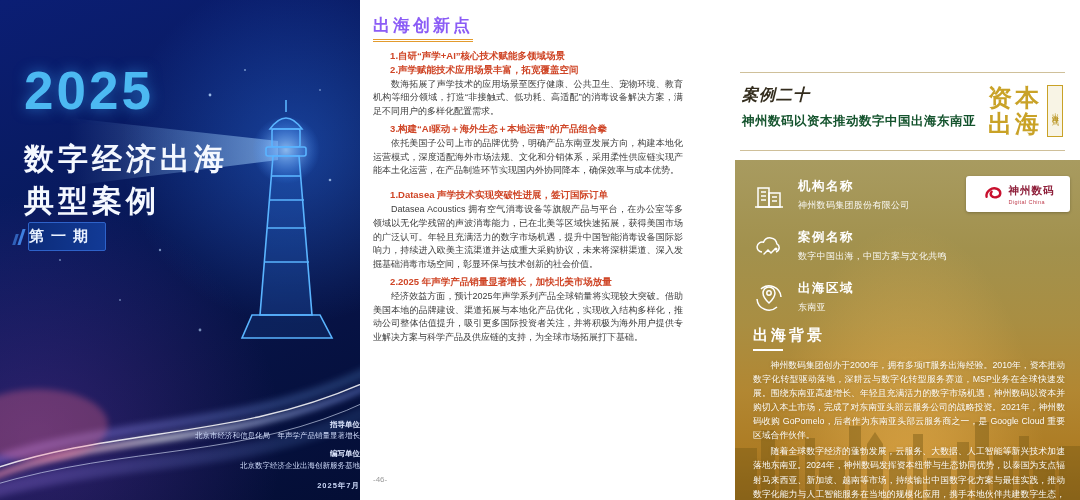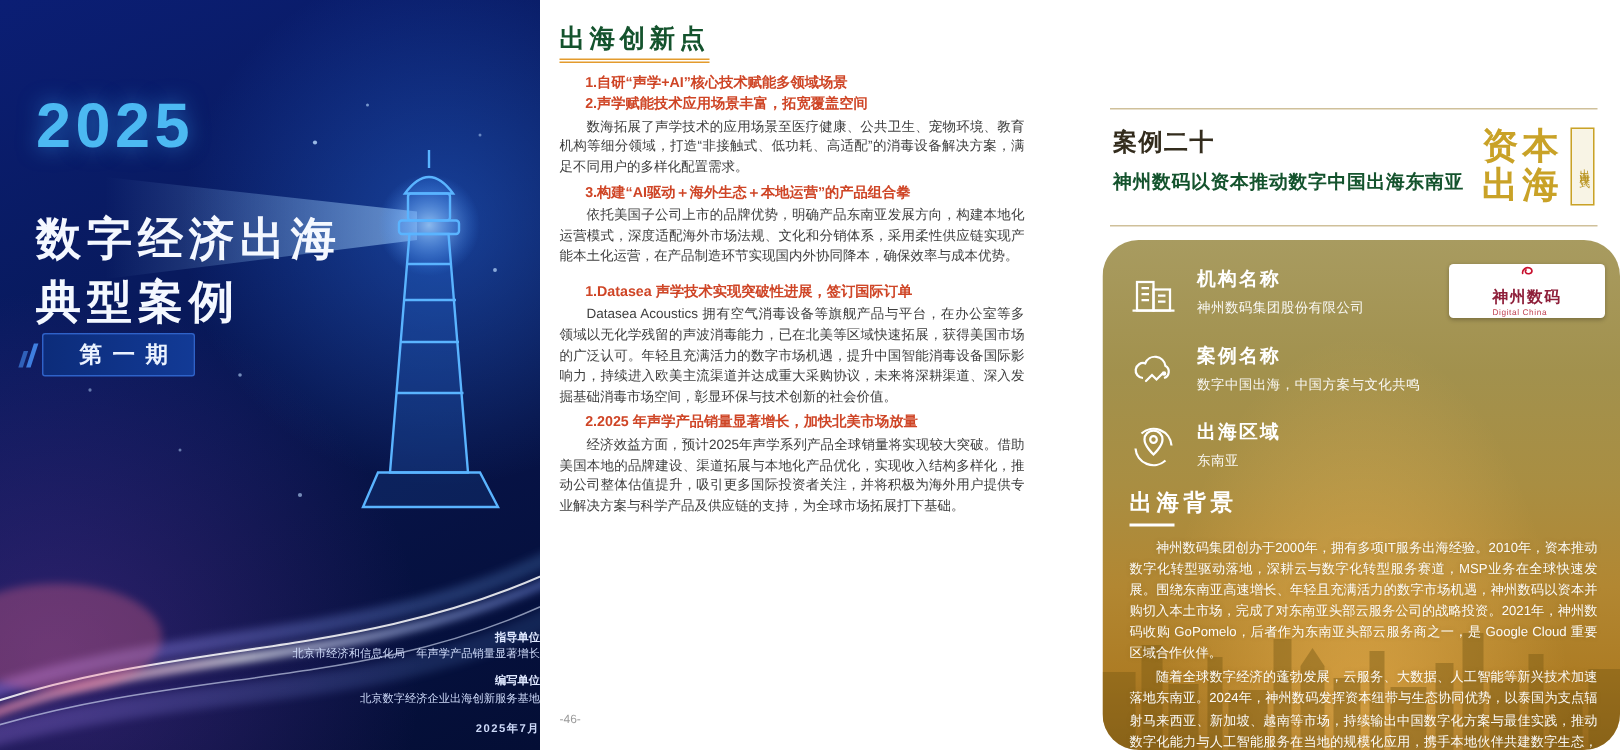--- a/index.html
+++ b/index.html
@@ -14,94 +14,92 @@
     position:absolute; left:0; top:0; width:360px; height:500px;
     background:
       radial-gradient(circle at 82% 30%, rgba(50,130,255,.38), rgba(0,0,0,0) 38%),
       radial-gradient(circle at 10% 88%, rgba(120,60,180,.35), rgba(0,0,0,0) 45%),
       linear-gradient(158deg, #0b1e74 0%, #081a5e 35%, #071347 65%, #040e35 100%);
     overflow:hidden;
   }
   .cover-art { position:absolute; left:0; top:0; }
   .cover-year {
     position:absolute; left:24px; top:60px;
-    font-size:42px; font-weight:800; letter-spacing:3px;
+    font-size:53px; font-weight:800; letter-spacing:3px;
     color:#4cb9f2; text-shadow:0 0 14px rgba(60,170,255,.55);
   }
   .cover-title1 { position:absolute; left:24px; top:139px; font-size:30px; font-weight:800; letter-spacing:4px; color:#f4f8ff; }
   .cover-title2 { position:absolute; left:24px; top:181px; font-size:30px; font-weight:800; letter-spacing:4px; color:#f4f8ff; }
   .issue-wrap { position:absolute; left:14px; top:222px; display:flex; align-items:center; }
   .issue-marks { display:flex; gap:3px; margin-right:5px; }
   .issue-marks i { display:block; width:3px; height:16px; background:#3f7fe0; transform:skewX(-18deg); }
   .issue-marks i:first-child { height:11px; margin-top:5px; opacity:.7; }
   .issue-badge {
     background:linear-gradient(90deg,#0c2c7a,#123a96);
     border:1px solid #2e62c9; color:#eaf2ff;
     font-size:15px; font-weight:700; letter-spacing:7px;
-    padding:4px 10px 4px 24px; border-radius:2px;
+    padding:4px 10px 4px 0; border-radius:2px;
   }
   .cover-footer {
     position:absolute; left:0; bottom:9px; width:100%;
     text-align:right; color:#cdd9f8; font-size:7.5px; line-height:1.5;
   }
   .cover-footer .f-label { font-weight:700; margin-top:7px; color:#dfe8ff; }
   .cover-footer .f-date { margin-top:9px; font-weight:700; letter-spacing:1px; }
 
   
   .page-mid { position:absolute; left:360px; top:0; width:345px; height:500px; background:#fff; }
   .mid-header { display:flex; align-items:center; margin:20px 0 0 12px; width:250px;
                 border-bottom:1px dashed #c6cfee; padding-bottom:5px; }
   .mid-header .bar { width:4px; height:24px; background:#16337f; margin-right:7px; }
   .mid-header .txt { font-size:11px; font-weight:800; color:#16337f; letter-spacing:.5px; }
   .mid-body { padding:14px 22px 0 13px; }
   .sec-heading {
-    display:inline-block; font-size:17px; font-weight:800; color:#14532d;
+    display:inline-block; font-size:17px; font-weight:800; color:#8b5cf6;
     letter-spacing:3px; border-bottom:3px double #e39b2d; padding-bottom:2px; margin-bottom:7px;
   }
   .sec-block { margin-bottom:10px; }
   .item-title { color:#cf4526; font-weight:700; font-size:9.5px; line-height:1.5; text-indent:1.8em; }
   .item-body  { font-size:9px; color:#3d3d3d; line-height:1.55; text-align:justify; text-indent:2em; margin-bottom:3px; }
   .page-num { position:absolute; left:13px; bottom:16px; font-size:8px; color:#9a9a9a; }
 
   
   .page-right { position:absolute; left:705px; top:0; width:375px; height:500px; background:#fff; }
   .case-header {
     position:absolute; left:35px; right:15px; top:72px;
     border-top:1px solid #cfc09a; border-bottom:1px solid #cfc09a;
     padding:12px 2px 13px 2px; display:flex; justify-content:space-between; align-items:flex-start;
   }
-  .case-no { font-size:16px; font-weight:800; color:#332c1d; letter-spacing:1px; }
+  .case-no { font-size:16px; font-weight:800; color:#332c1d; letter-spacing:1px;font-style:italic; }
   .case-title { font-size:12.5px; font-weight:700; color:#14532d; margin-top:7px; letter-spacing:.5px; }
   .cat-wrap { display:flex; align-items:stretch; }
   .cat-words { font-size:24px; font-weight:800; color:#c9a227; line-height:1.08; letter-spacing:3px; }
   .cat-ribbon {
     margin-left:5px; border:1px solid #c9a227; background:rgba(201,162,39,.12);
     color:#b8931f; font-size:7px; letter-spacing:2px;
     writing-mode:vertical-rl; text-orientation:upright;
     padding:3px 2px; display:flex; align-items:center; justify-content:center;
   }
 
   .gold-card {
     position:absolute; left:30px; right:0; top:160px; bottom:0; overflow:hidden;
     background:
       radial-gradient(ellipse at 50% 104%, rgba(255,196,96,.55), rgba(0,0,0,0) 58%),
       linear-gradient(180deg,#a89b60 0%, #a2914d 26%, #a98e42 48%, #b28732 68%, #ad7c24 85%, #96691c 100%);
-    border-radius: 24px;
   }
   .skyline { position:absolute; left:0; bottom:0; width:100%; height:92px; opacity:.45; }
   .info-col { position:absolute; left:18px; top:18px; right:130px; }
   .info-row { display:flex; align-items:flex-start; margin-bottom:17px; }
   .info-icon { width:32px; height:32px; flex:0 0 32px; margin-right:13px; margin-top:1px; }
   .info-label { font-size:12.5px; font-weight:800; color:#ffffff; letter-spacing:1.5px; }
   .info-value { font-size:9px; color:rgba(255,255,255,.93); margin-top:4px; letter-spacing:.3px; }
   .org-logo {
     position:absolute; right:10px; top:16px; width:104px; height:36px;
     background:#fff; border-radius:3px; display:flex; align-items:center; justify-content:center; gap:5px;
     box-shadow:0 1px 3px rgba(0,0,0,.25);
-    flex-direction:column;
   }
   .logo-text .nm { font-size:10.5px; font-weight:800; color:#8e1f3a; letter-spacing:1px; }
   .logo-text .sub { font-size:5.5px; color:#c04050; letter-spacing:.4px; margin-top:1px; }
   .bg-heading { position:absolute; left:18px; top:166px; color:#fff; font-size:15px; font-weight:800; letter-spacing:3px; }
   .bg-heading:after { content:""; display:block; width:30px; height:2px; background:#fff; margin-top:4px; }
   .bg-paras { position:absolute; left:18px; right:15px; top:198px; }
   .bg-paras p {
     font-size:8.8px; color:rgba(255,255,255,.96); line-height:1.6;
     text-align:justify; text-indent:2em; margin-bottom:2px;
     text-shadow:0 0 3px rgba(120,90,20,.35);

